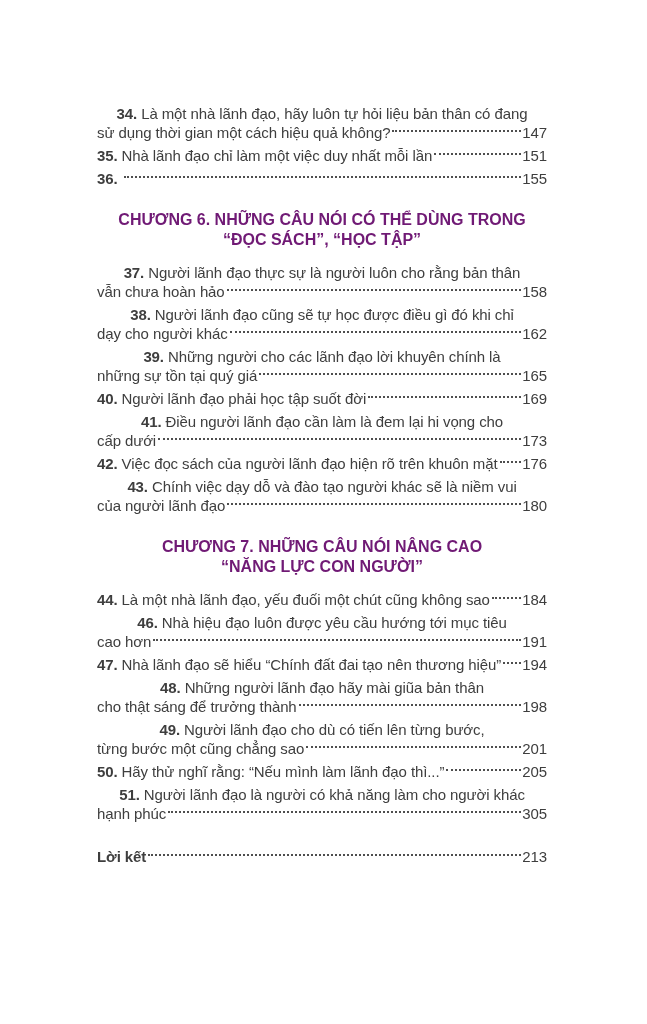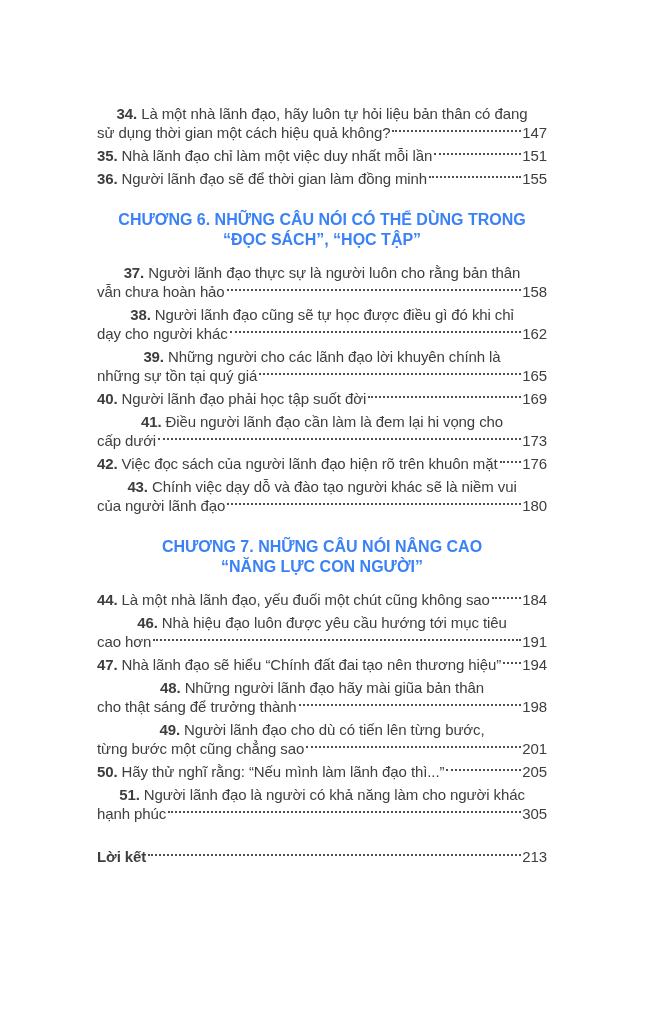--- a/index.html
+++ b/index.html
@@ -17,21 +17,21 @@
     top: 104px;
     width: 450px;
   }
   .toc-section { display: block; }
   .chapter-heading {
     margin: 22px 0 13px 0;
     font-size: 16px;
     font-weight: 700;
     text-align: center;
     line-height: 20px;
-    color: #3b82f6;
+    color: #701a75;
   }
   .heading-line { white-space: nowrap; }
   .entry {
     margin-bottom: 4px;
     font-size: 15px;
     line-height: 19px;
     letter-spacing: -0.1px;
   }
   .entry.spaced { margin-top: 24px; }
   .entry-line { white-space: nowrap; text-align: center; }
@@ -68,21 +68,20 @@
         <div class="entry-last">
           <span class="num">35.</span>
           <span class="ttl">Nhà lãnh đạo chỉ làm một việc duy nhất mỗi lần</span>
           <span class="dots"></span>
           <span class="pg">151</span>
         </div>
       </div>
       <div class="entry">
         <div class="entry-last">
           <span class="num">36.</span>
-          <span class="ttl">Người lãnh đạo sẽ để thời gian làm đồng minh</span>
           <span class="dots"></span>
           <span class="pg">155</span>
         </div>
       </div>
     </section>
     <section class="toc-section">
       <h2 class="chapter-heading">
         <div class="heading-line">CHƯƠNG 6. NHỮNG CÂU NÓI CÓ THỂ DÙNG TRONG</div>
         <div class="heading-line">“ĐỌC SÁCH”, “HỌC TẬP”</div>
       </h2>

